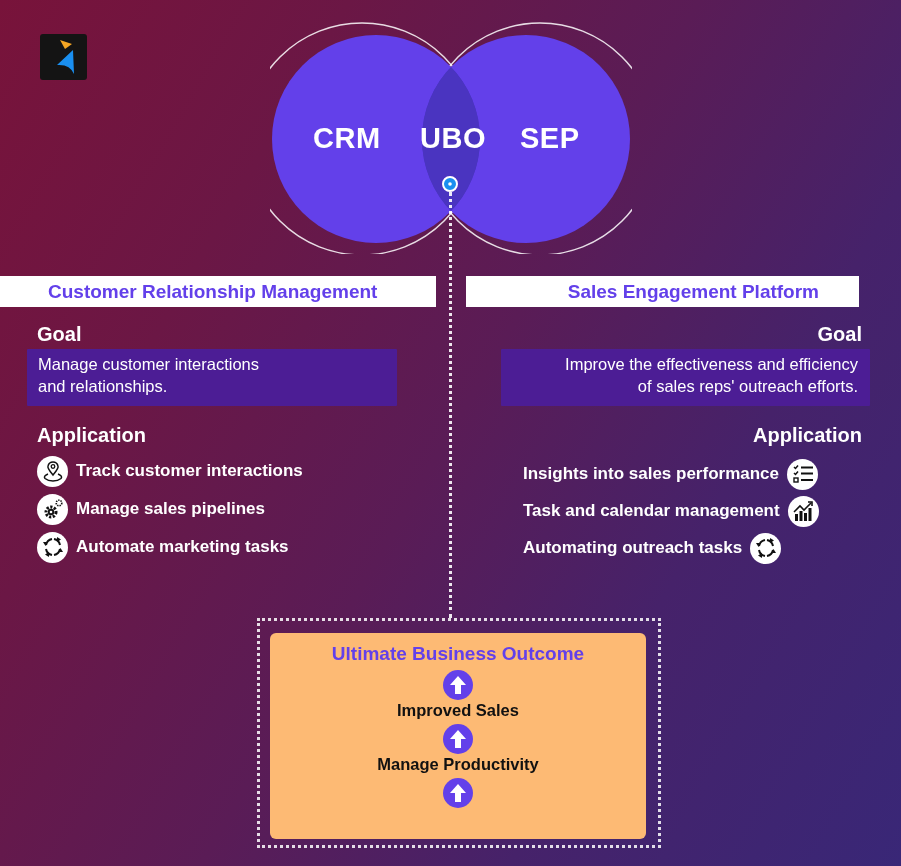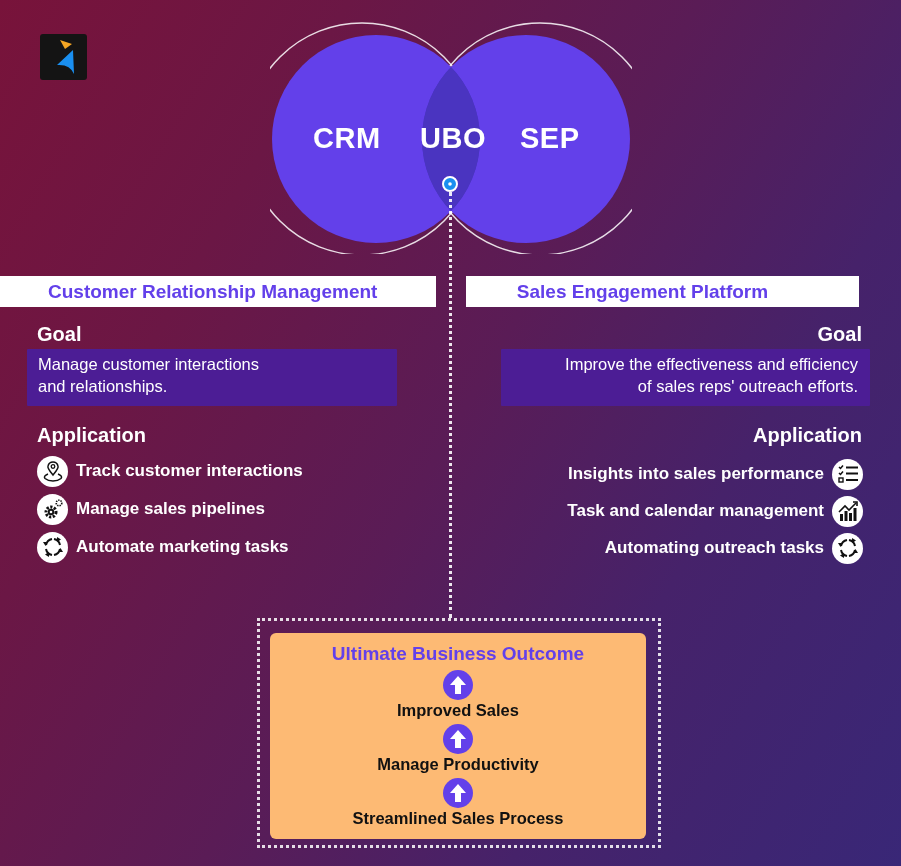--- a/index.html
+++ b/index.html
@@ -16,30 +16,30 @@
   .logo { left: 40px; top: 34px; width: 47px; height: 46px; background: #141414; border-radius: 3px; }
   .venn-svg { left: 270px; top: 22px; }
   .venn-label { font-weight: 700; font-size: 29px; color: #fff; letter-spacing: 0.5px; }
 
   
   .section-head {
     top: 276px; height: 31px; background: #fff; color: #6340ea;
     font-weight: 700; font-size: 19px; line-height: 31px;
   }
   .section-head.left { left: 0; width: 436px; padding-left: 48px; }
-  .section-head.right { left: 466px; width: 393px; padding-right: 40px; text-align: center; }
+  .section-head.right { left: 466px; width: 393px; padding-right: 40px; text-align: right; }
 
   .h-goal, .h-app { font-weight: 700; font-size: 20px; color: #fff; }
   .goal-box {
     background: #4c1d95; border-radius: 1px; color: #fff; font-size: 16.5px; line-height: 21.5px;
     padding: 5px 11px;
   }
 
   .app-row { display: flex; align-items: center; gap: 8px; font-weight: 700; font-size: 17px; color: #fff; height: 32px; }
-  .app-row.right { justify-content: flex-end; }
+  .app-row.right { }
   .icon-circle {
     width: 31px; height: 31px; border-radius: 50%; background: #fff; flex: 0 0 31px;
     display: flex; align-items: center; justify-content: center;
   }
 
   
   .vline { left: 449px; width: 3px; border-left: 3px dotted rgba(255,255,255,0.9); }
 
   
   .dotted-frame {
@@ -201,14 +201,13 @@
     <svg width="18" height="20" viewBox="0 0 18 20">
         <path d="M9 1 L17 10 L12 10 L12 19 L6 19 L6 10 L1 10 Z" fill="#fff"></path>
       </svg>
   </div>
   <div class="outcome-item">Manage Productivity</div>
   <div class="up-arrow" style="margin-top:4px;">
     <svg width="18" height="20" viewBox="0 0 18 20">
         <path d="M9 1 L17 10 L12 10 L12 19 L6 19 L6 10 L1 10 Z" fill="#fff"></path>
       </svg>
   </div>
-  <div class="outcome-item">Streamlined Sales Process</div>
 </div>
 
 </body></html>

